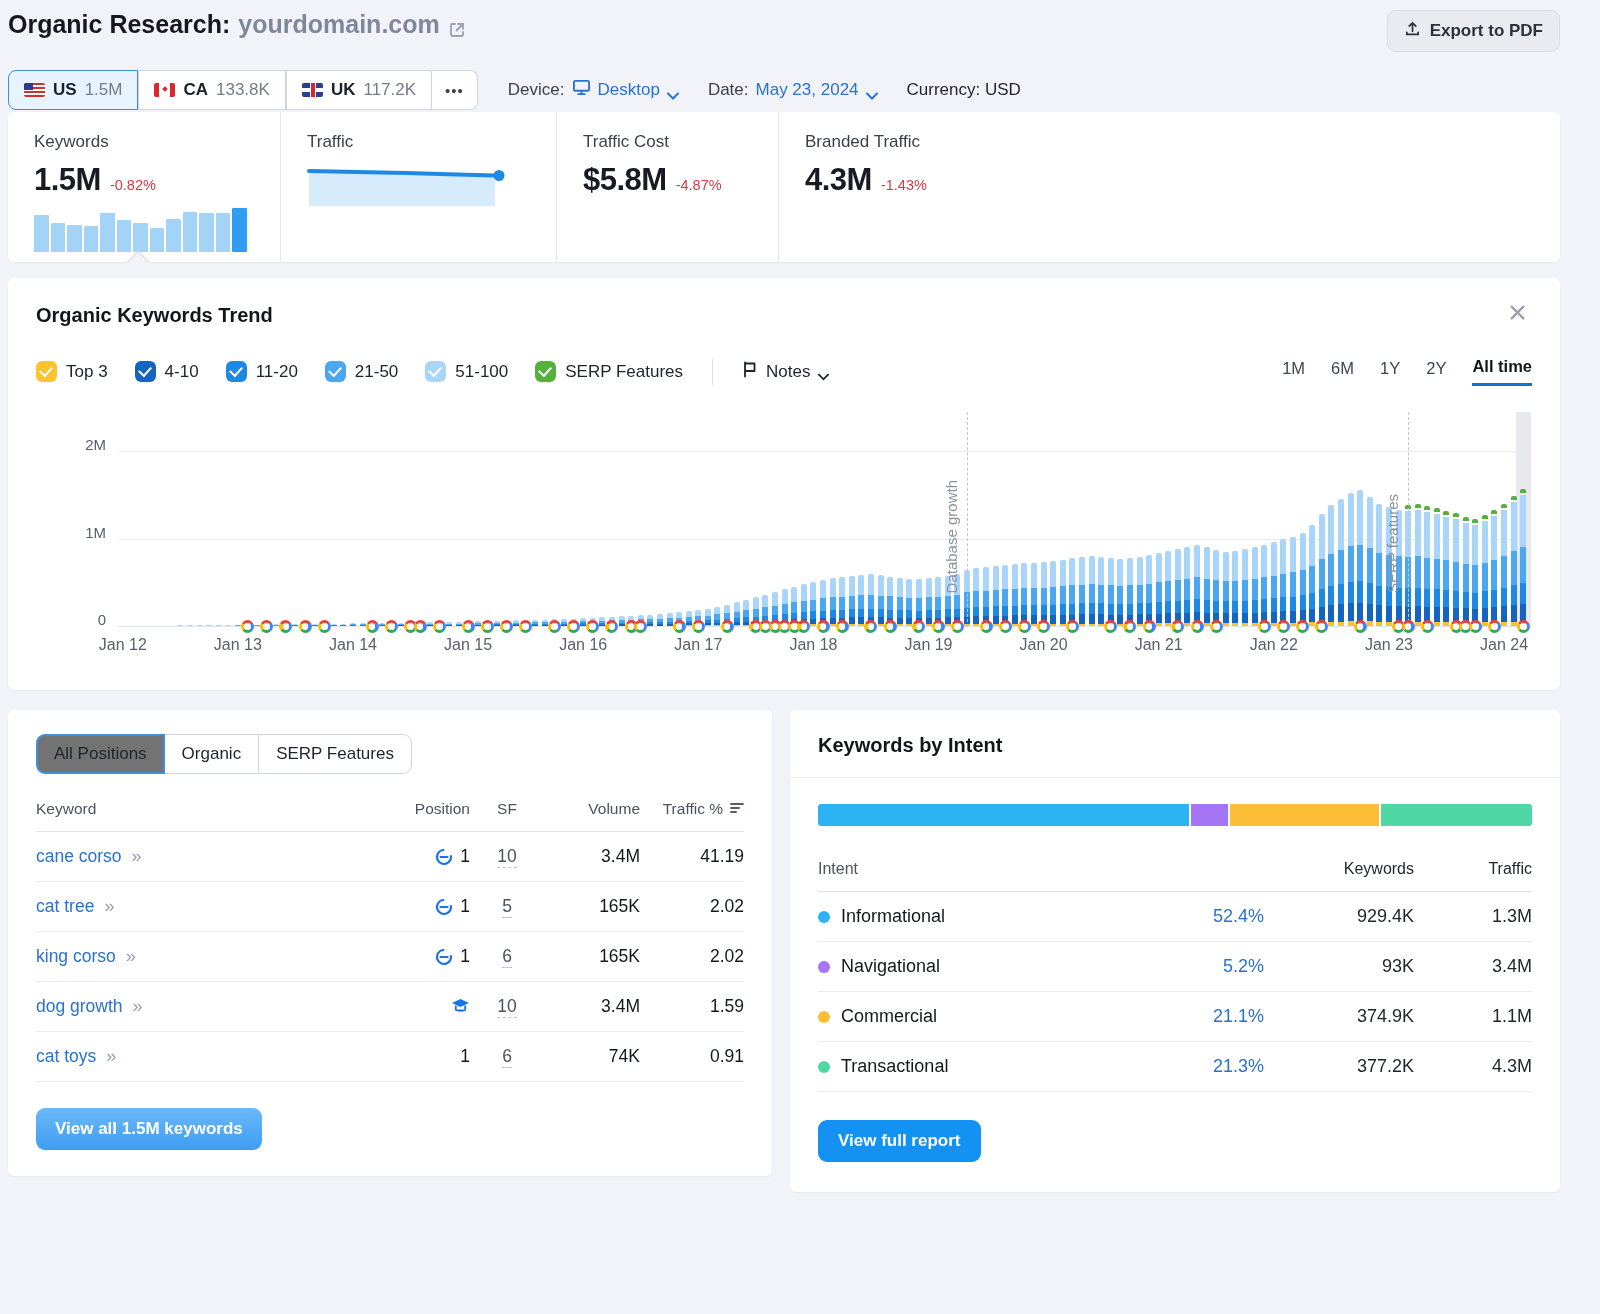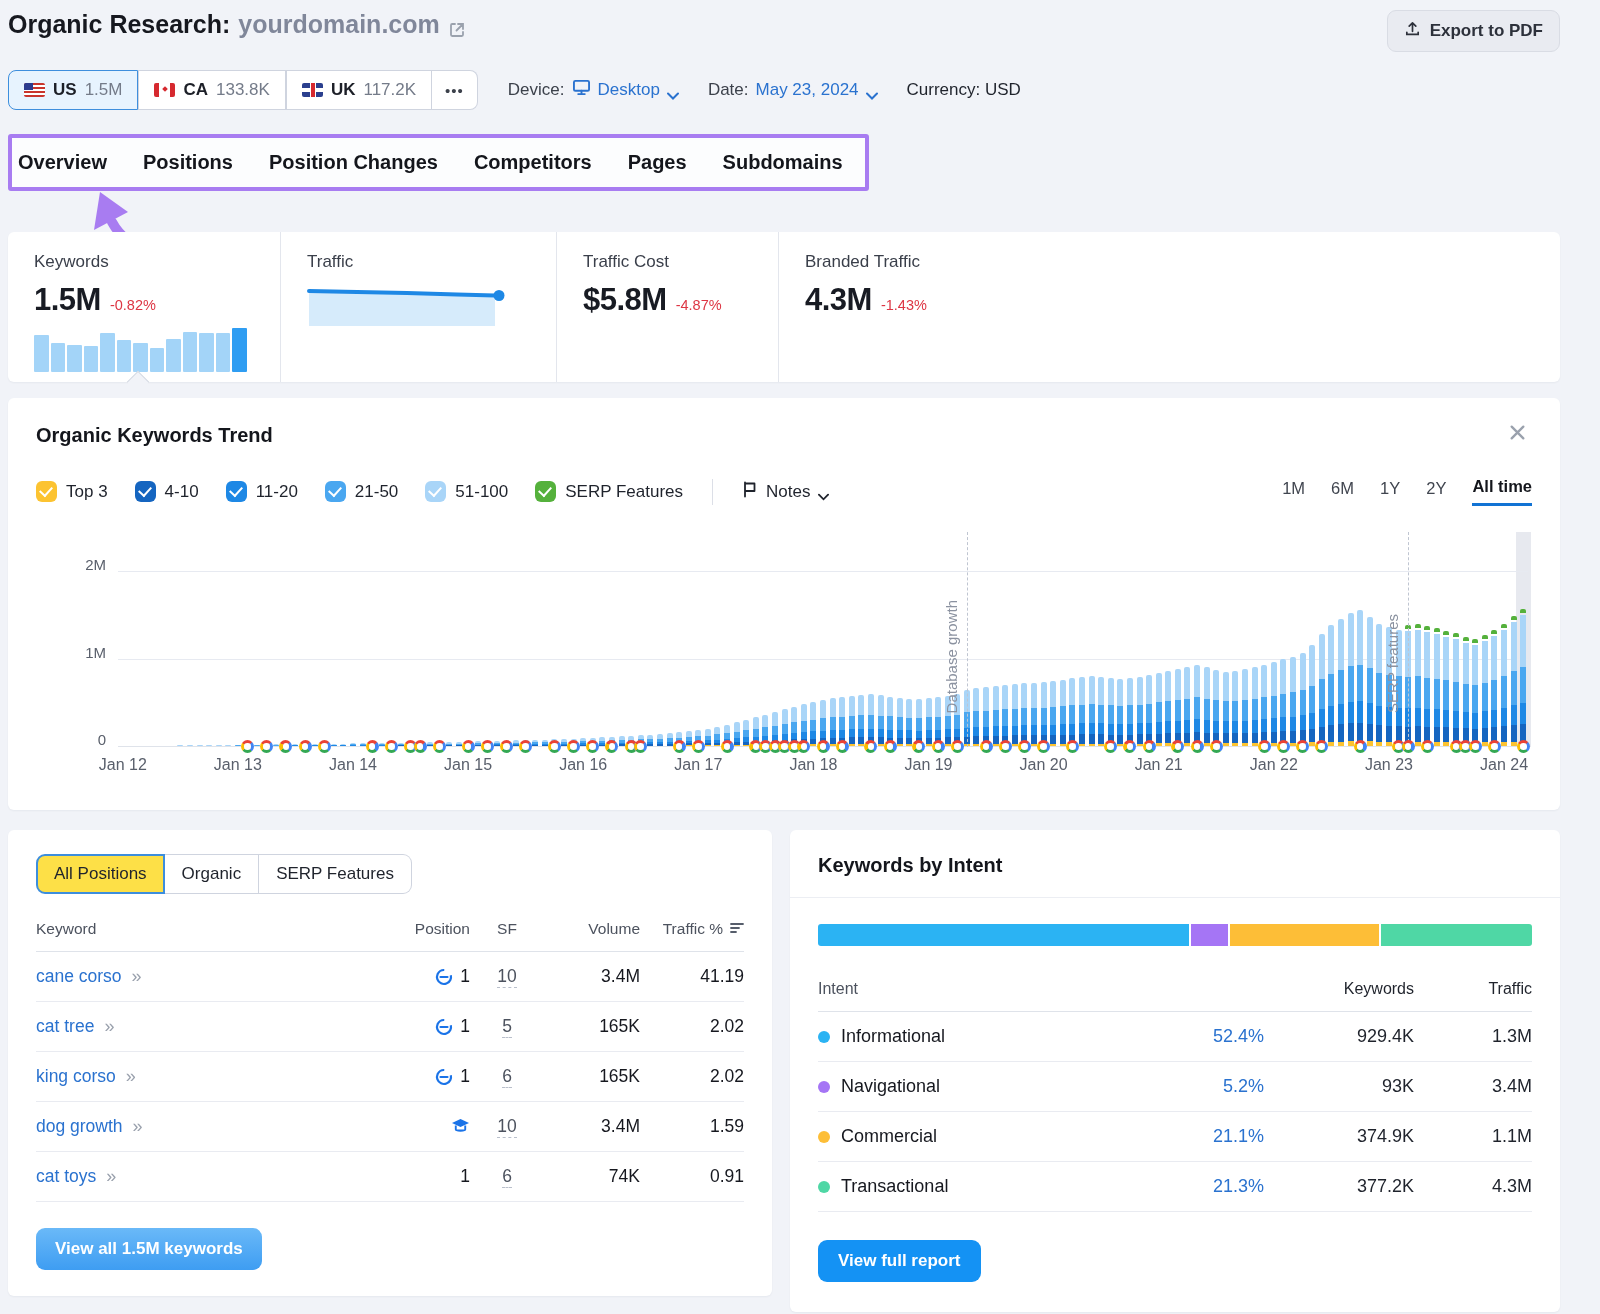--- a/index.html
+++ b/index.html
@@ -82,21 +82,21 @@
   
   .bottom{display:flex;gap:18px;margin-top:20px;align-items:flex-start;}
   .bcard-head{padding:24px 28px 20px;border-bottom:1px solid #eceef3;}
   .tk-card{width:764px;box-sizing:border-box;}
   .tk-body{padding:24px 28px 26px;}
   .segctl{display:flex;}
   .seg{padding:9px 17px;font-size:17px;color:#1f232c;background:#fff;border:1px solid #cfd4df;cursor:pointer;}
   .seg:first-child{border-radius:9px 0 0 9px;}
   .seg:last-child{border-radius:0 9px 9px 0;}
   .seg + .seg{border-left:none;}
-  .seg.active{background:#fde047;border:2px solid #3d8edd;padding:8px 16px;}
+  .seg.active{background:#737373;border:2px solid #3d8edd;padding:8px 16px;}
   .thead{display:flex;align-items:center;margin-top:26px;padding-bottom:13px;font-size:15.5px;color:#4c525e;border-bottom:1px solid #dfe3ea;}
   .trow{display:flex;align-items:center;height:49px;border-bottom:1px solid #e9ebf1;font-size:17.5px;}
   .c-kw{flex:1;display:flex;align-items:center;gap:10px;}
   .c-pos{width:96px;display:flex;justify-content:flex-end;align-items:center;gap:7px;}
   .c-sf{width:74px;text-align:center;}
   .c-vol{width:96px;text-align:right;}
   .c-tr{width:104px;text-align:right;display:flex;justify-content:flex-end;align-items:center;gap:7px;}
   .kw-link{color:#2a72cf;cursor:pointer;}
   .dbl{color:#9aa1ad;font-size:18px;cursor:pointer;}
   .sf-num{color:#4c525e;border-bottom:1.5px dashed #b9bfcb;padding-bottom:1px;cursor:pointer;}
@@ -180,34 +180,20 @@
       <span class="chev"><svg viewBox="0 0 12 8" width="12" height="8">
             <path d="M1 1.5l5 5 5-5" fill="none" stroke="#2a72cf" stroke-width="2" stroke-linecap="round"></path>
           </svg></span>
     </div>
     <div class="plain-pair">
       <span>Currency:</span>
       <span>USD</span>
     </div>
   </div>
 
-  <div class="nav-wrap">
-    <div class="tabs-box">
-        <div class="nav-tab">Overview</div>
-        <div class="nav-tab">Positions</div>
-        <div class="nav-tab">Position Changes</div>
-        <div class="nav-tab">Competitors</div>
-        <div class="nav-tab">Pages</div>
-        <div class="nav-tab">Subdomains</div>
-      </div>
-    <svg class="arrow-svg" width="160" height="70" viewBox="0 0 160 70">
-      <path d="M146,58 C112,70 72,62 56,32" fill="none" stroke="#a87cf1" stroke-width="10" stroke-linecap="round"></path>
-      <polygon points="44,2 72,22 38,40" fill="#a87cf1"></polygon>
-    </svg>
-  </div>
 
   <div class="card metrics">
     <div class="notch"></div>
   <div class="metric" style="width: 272px;">
         <div class="m-label">Keywords</div>
         <div class="m-valrow">
           <span class="m-value">1.5M</span>
           <span class="m-change">-0.82%</span>
         </div>
         <div class="m-spark">

